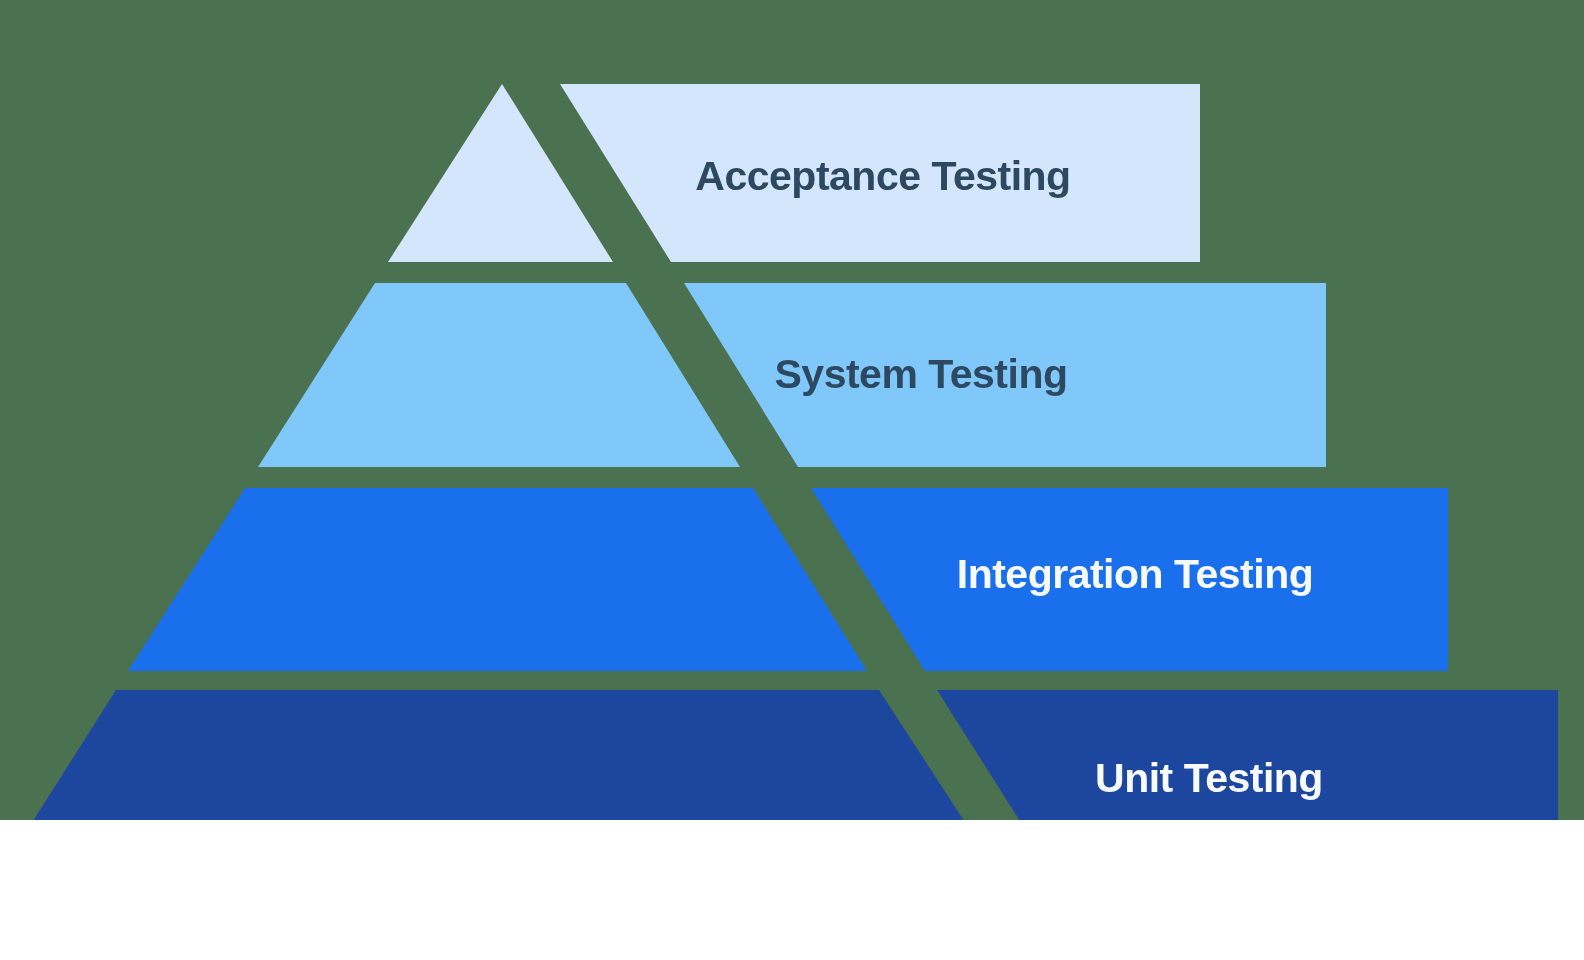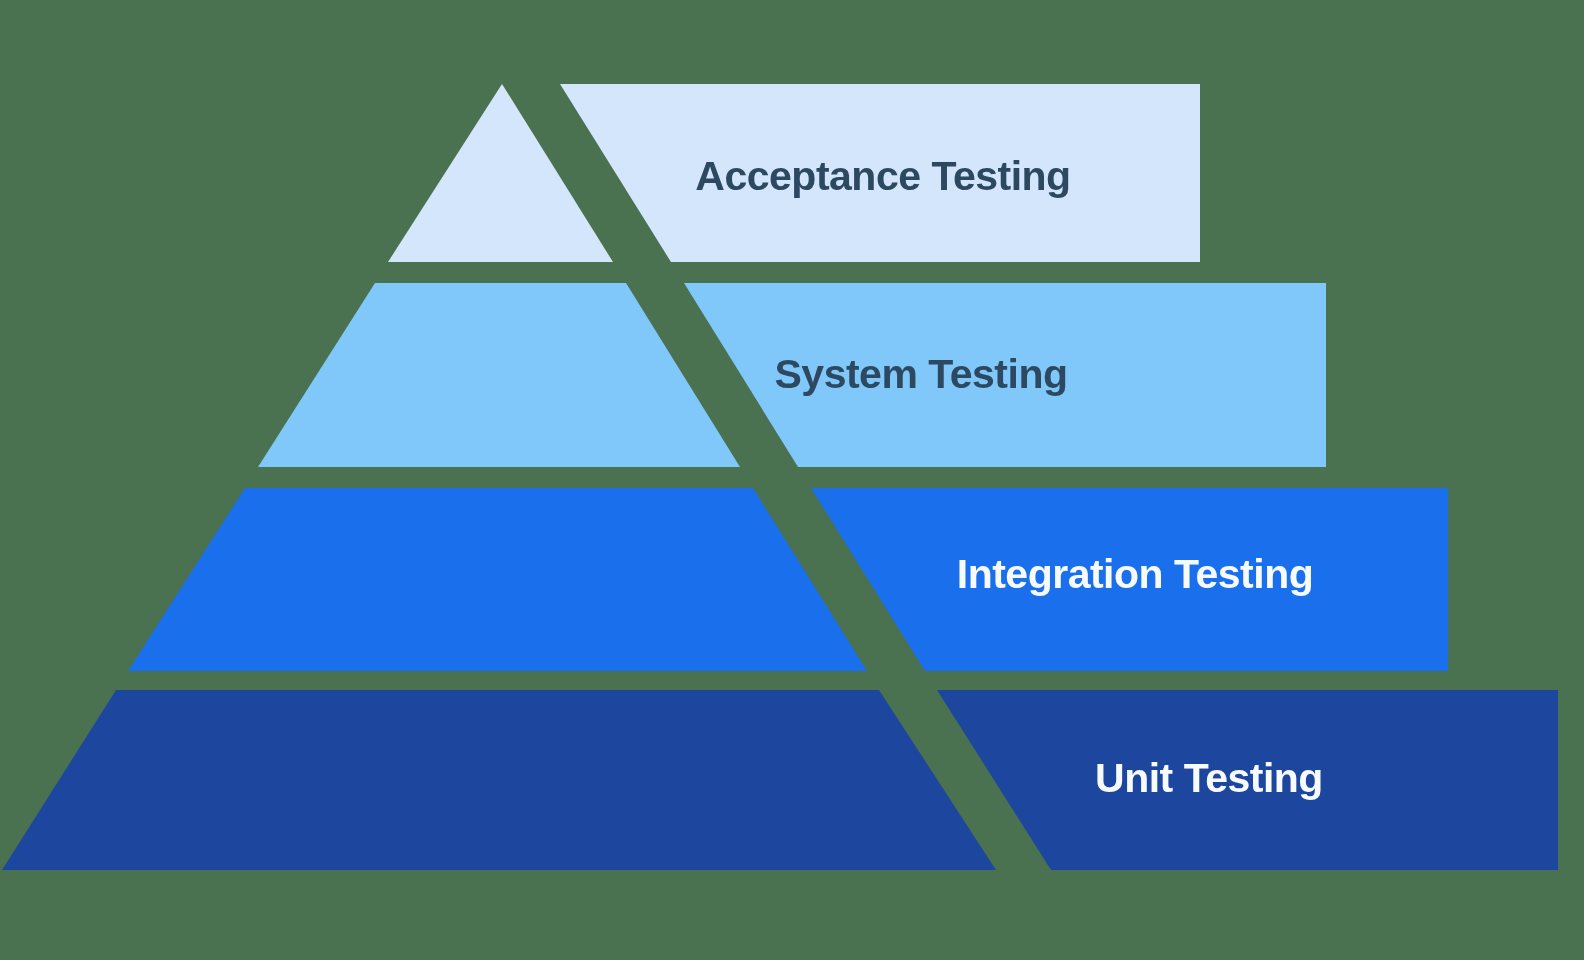--- a/index.html
+++ b/index.html
@@ -2,21 +2,21 @@
 <html><head>
 <meta charset="utf-8">
 <style>
   html, body {
     margin: 0;
     padding: 0;
   }
   .canvas {
     position: relative;
     width: 1584px;
-    height: 960px;
+    height: 820px;
     overflow: hidden;
     font-family: "Liberation Sans", sans-serif;
   }
   svg { display: block; }
   .level-label {
     font-family: "Liberation Sans", sans-serif;
     font-weight: 700;
     font-size: 41px;
     letter-spacing: -0.5px;
   }

